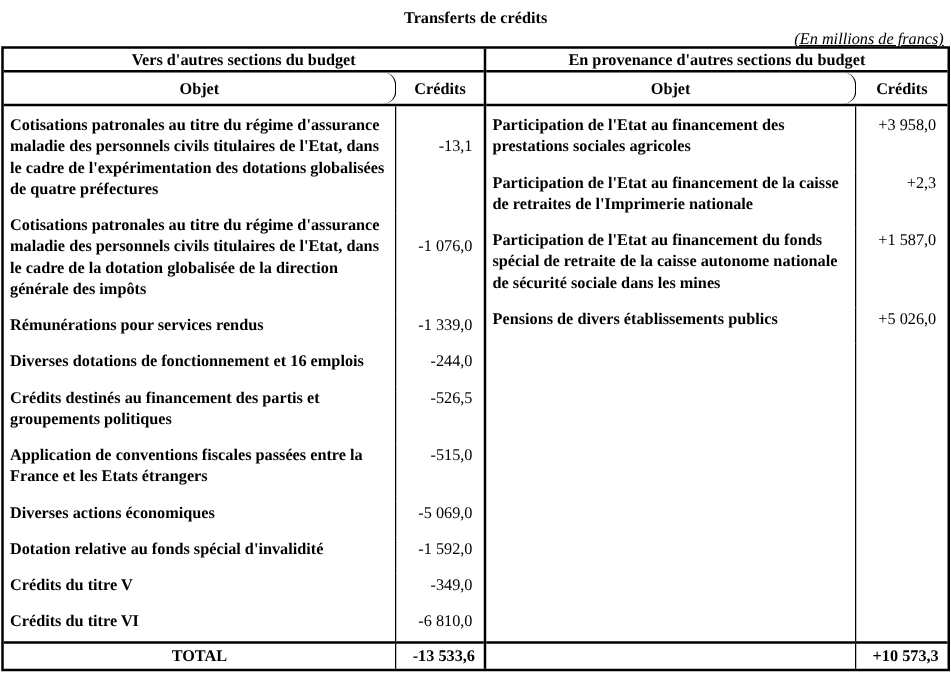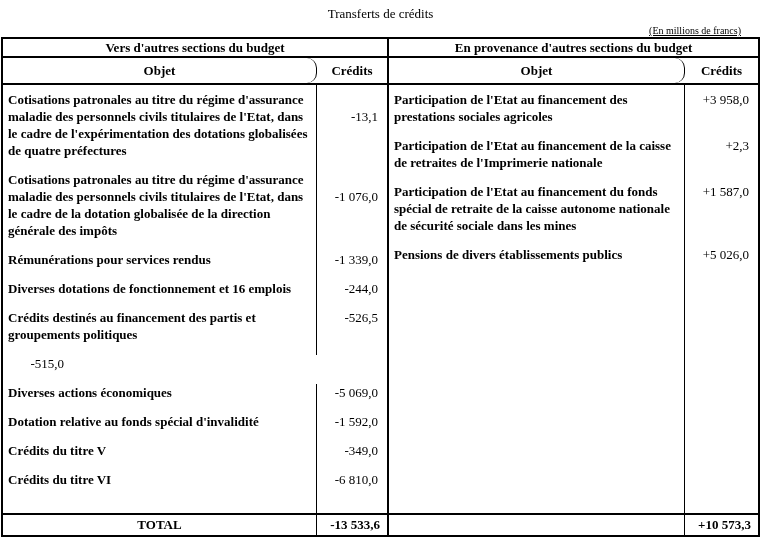--- a/index.html
+++ b/index.html
@@ -9,29 +9,30 @@
     font-family: "Liberation Serif", "DejaVu Serif", serif;
     color: #000;
     overflow: hidden;
   }
   .page { width: 761px; height: 542px; position: relative; }
 
   .doc-title {
     margin-top: 6px;
     text-align: center;
     font-size: 13px;
-    font-weight: normal;
+    font-weight: bold;
     line-height: 15px;
   }
   .unit-note {
     text-align: right;
-    font-size: 10px;
+    font-size: 13px;
+    font-style: italic;
     text-decoration: underline;
     line-height: 13px;
-    padding-right: 20px;
+    padding-right: 6px;
     margin-top: 3px;
   }
 
   .transfer-table {
     margin: 0 1px;
     height: 500px;
     border: 2px solid #000;
     display: flex;
   }
   .half { display: flex; flex-direction: column; min-width: 0; }
@@ -139,20 +140,21 @@
     <div class="objet-col objet-cell">Diverses dotations de fonctionnement et 16 emplois</div>
     <div class="credit-col credit-cell">-244,0</div>
   </div>
 
   <div class="row">
     <div class="objet-col objet-cell">Crédits destinés au financement des partis et groupements politiques</div>
     <div class="credit-col credit-cell">-526,5</div>
   </div>
 
   <div class="row">
+    <div class="objet-col objet-cell">Application de conventions fiscales passées entre la France et les Etats étrangers</div>
     <div class="credit-col credit-cell">-515,0</div>
   </div>
 
   <div class="row">
     <div class="objet-col objet-cell">Diverses actions économiques</div>
     <div class="credit-col credit-cell">-5 069,0</div>
   </div>
 
   <div class="row">
     <div class="objet-col objet-cell">Dotation relative au fonds spécial d'invalidité</div>

